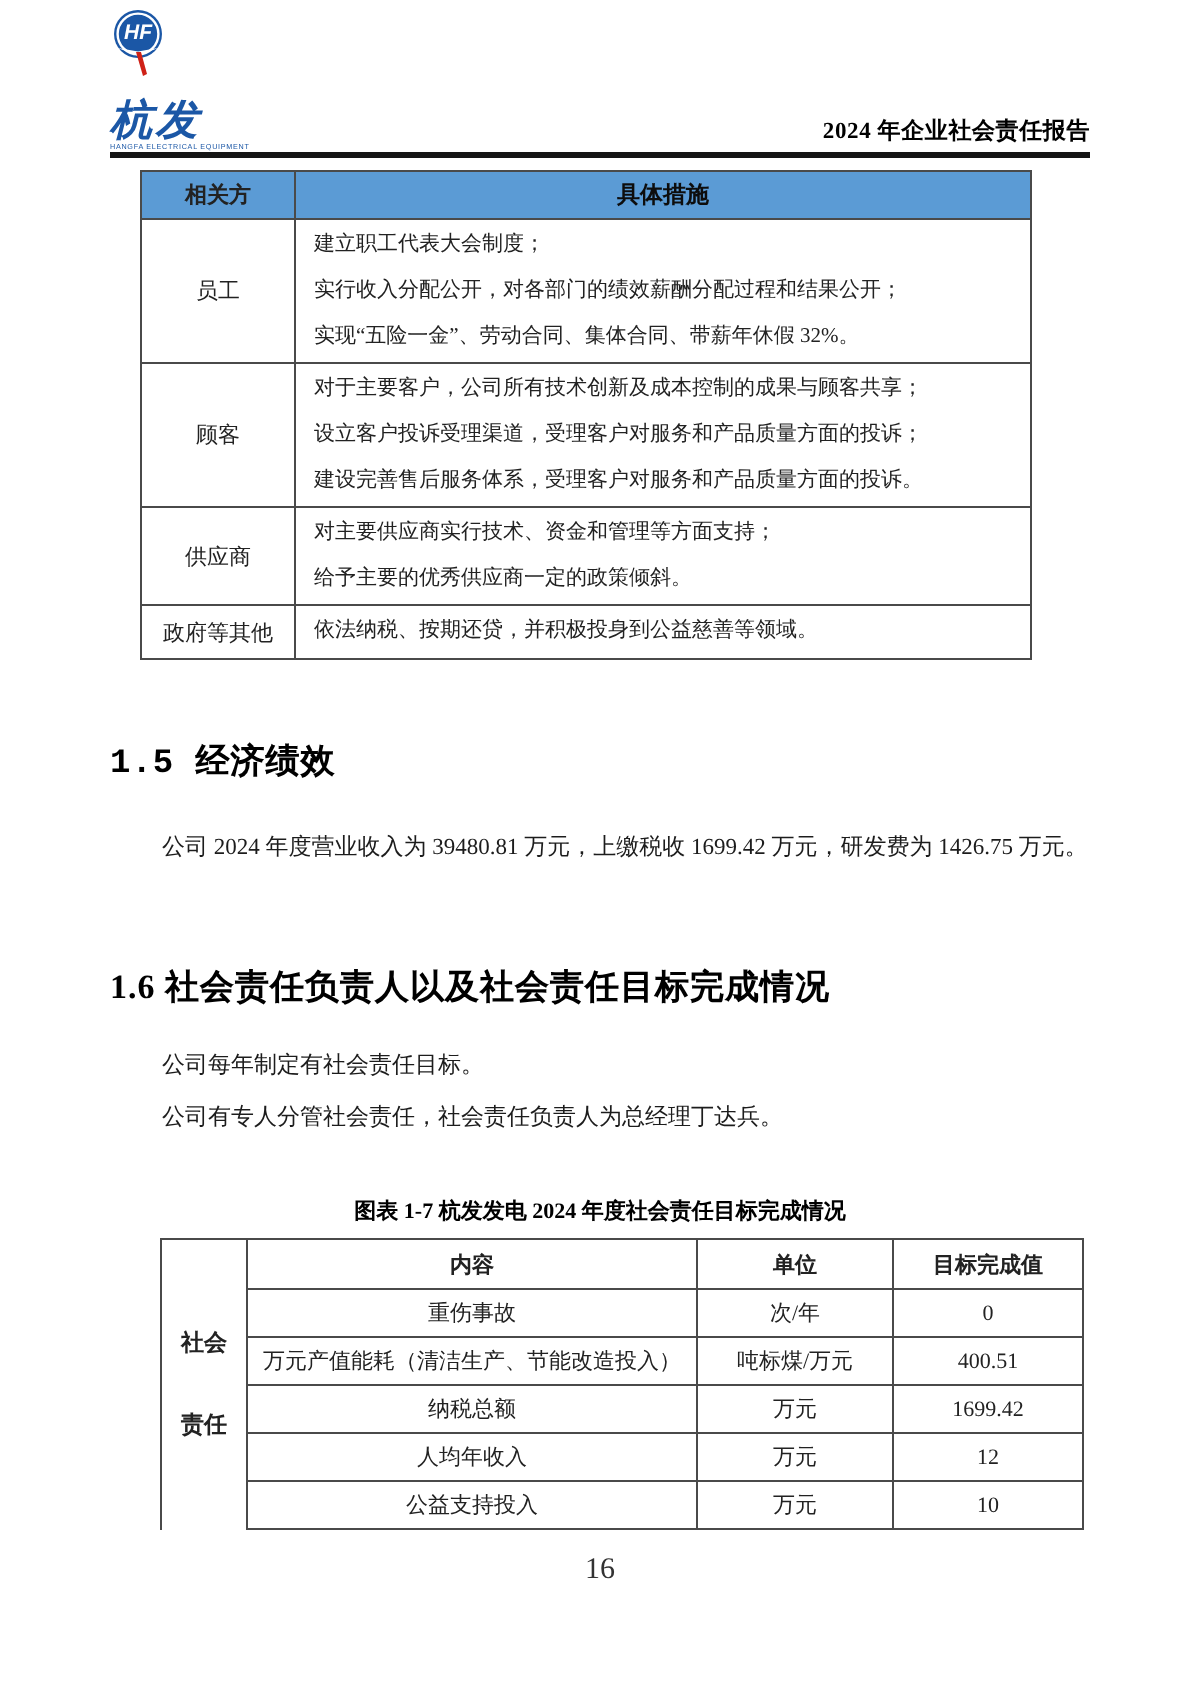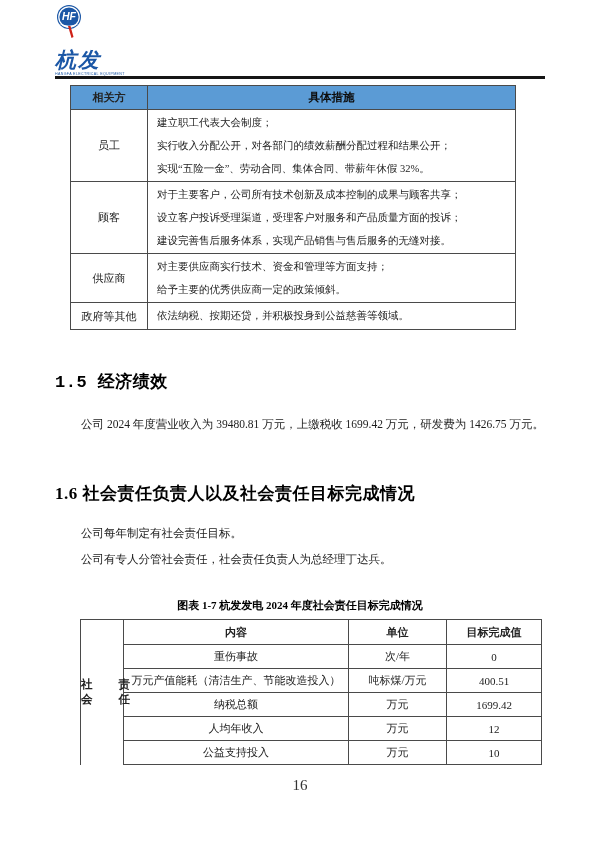--- a/index.html
+++ b/index.html
@@ -60,21 +60,21 @@
   
   .tbl-caption { margin-top:26px; text-align:center; font-size:11px; font-weight:bold; color:#000; }
   .t2 { width:448px; margin:6px 0 0 25px; font-size:11px; }
   .t2 th, .t2 td { border:1px solid #4a4a4a; text-align:center; color:#222; }
   .t2 th { font-size:11px; font-weight:bold; height:25px; }
   .t2 td { height:24px; }
   .t2 .c-group {
     width:43px; border-bottom:none; font-weight:bold; font-size:11.5px;
     vertical-align:middle;
   }
-  .t2 .c-group .grp { display:flex; flex-direction:row; align-items:center; gap:26px; }
+  .t2 .c-group .grp { display:flex; flex-direction:column; align-items:center; gap:26px; }
   .t2 .c-content { width:225px; }
   .t2 .c-unit { width:98px; }
   .t2 .c-value { width:95px; }
 
   
   .page-num { margin-top:12px; text-align:center; font-size:15px; color:#333; }
 </style>
 </head>
 <body>
 
@@ -89,20 +89,21 @@
           <text x="14" y="15.5" text-anchor="middle" font-family="Liberation Sans, sans-serif" font-size="10.5" font-weight="bold" font-style="italic" fill="#ffffff">HF</text>
           <path d="M4 20 L14 24 L24 20 L14 21.8 Z" fill="#ffffff"></path>
           <path d="M13 22 L16.5 34 L18.5 33 L15.5 22 Z" fill="#cf2117"></path>
         </svg>
       </div>
       <div class="logo-text">
         <div class="logo-cn">杭发</div>
         <div class="logo-sub">HANGFA ELECTRICAL EQUIPMENT</div>
       </div>
     </div>
+    <div class="report-title">2024 年企业社会责任报告</div>
   </div>
   <div class="hd-rule"></div>
 
   <table class="t1">
     <tbody>
         <tr>
       <th class="c-label">相关方</th>
       <th>具体措施</th>
     </tr>
     <tr>
@@ -111,21 +112,21 @@
         <div class="cell-line">建立职工代表大会制度；</div>
         <div class="cell-line">实行收入分配公开，对各部门的绩效薪酬分配过程和结果公开；</div>
         <div class="cell-line">实现“五险一金”、劳动合同、集体合同、带薪年休假 32%。</div>
       </td>
     </tr>
     <tr>
       <td class="c-label">顾客</td>
       <td class="c-lines">
         <div class="cell-line">对于主要客户，公司所有技术创新及成本控制的成果与顾客共享；</div>
         <div class="cell-line">设立客户投诉受理渠道，受理客户对服务和产品质量方面的投诉；</div>
-        <div class="cell-line">建设完善售后服务体系，实现产品销售与售后服务的无缝对接。</div>
+        <div class="cell-line">建设完善售后服务体系，受理客户对服务和产品质量方面的投诉。</div>
       </td>
     </tr>
     <tr>
       <td class="c-label">供应商</td>
       <td class="c-lines">
         <div class="cell-line">对主要供应商实行技术、资金和管理等方面支持；</div>
         <div class="cell-line">给予主要的优秀供应商一定的政策倾斜。</div>
       </td>
     </tr>
     <tr class="r4">

